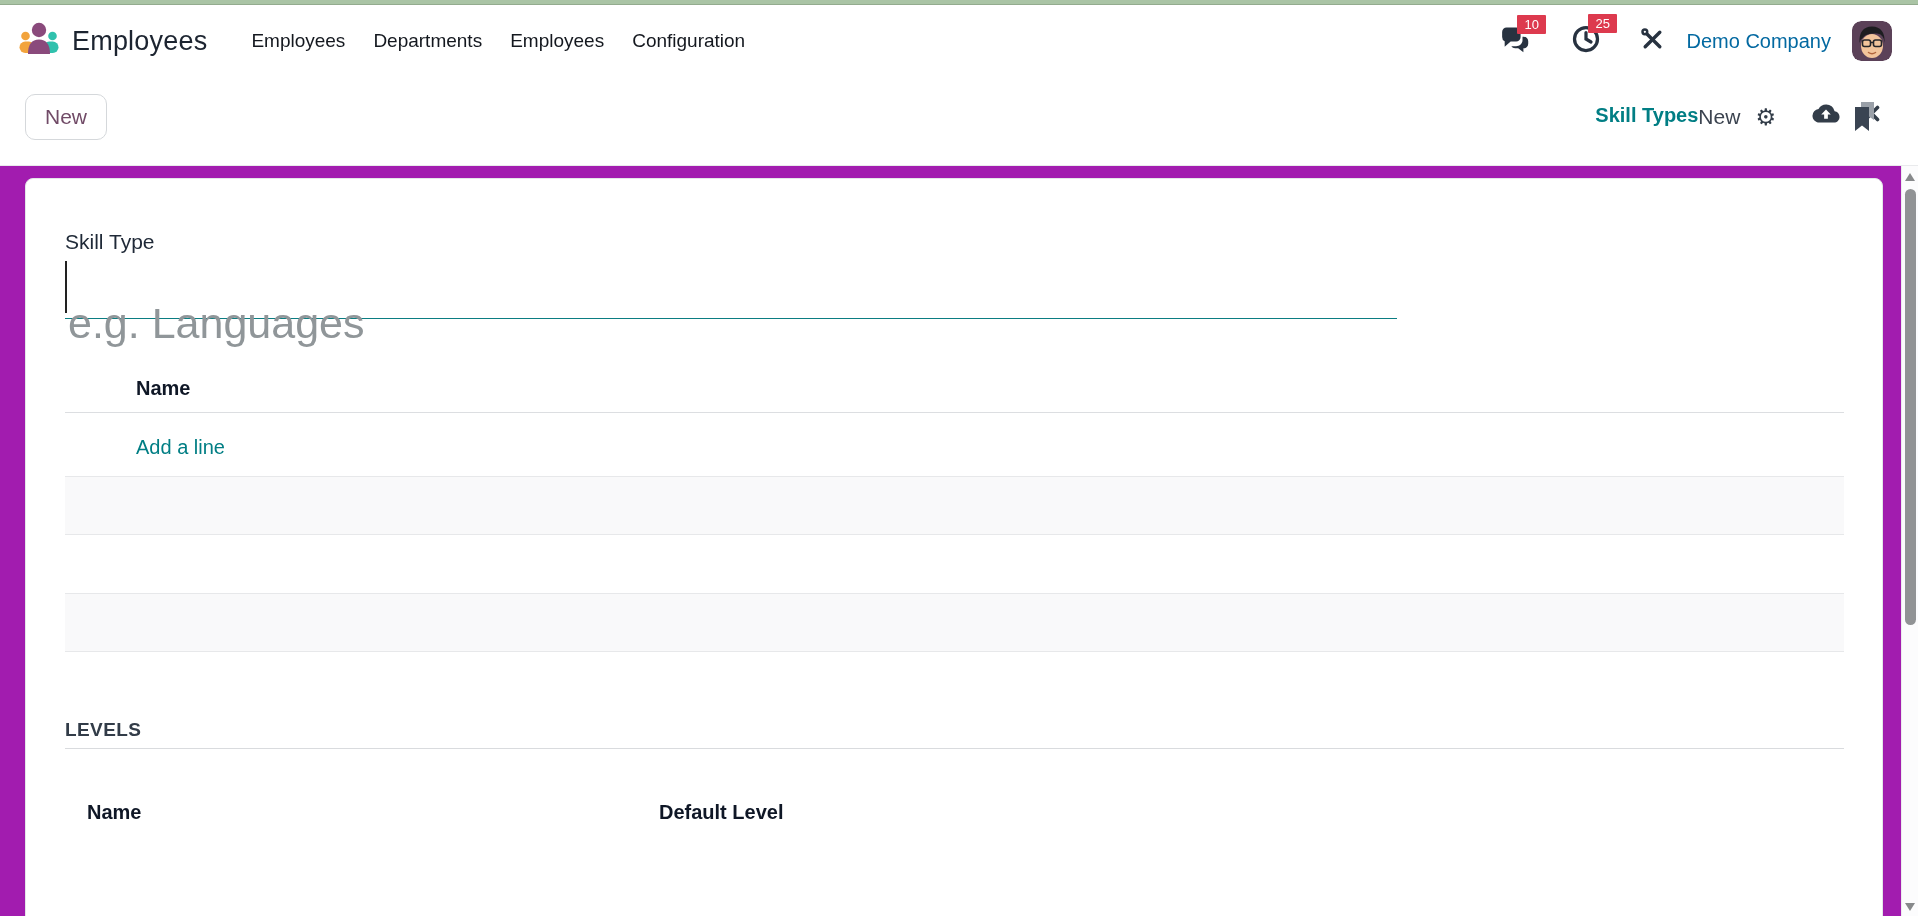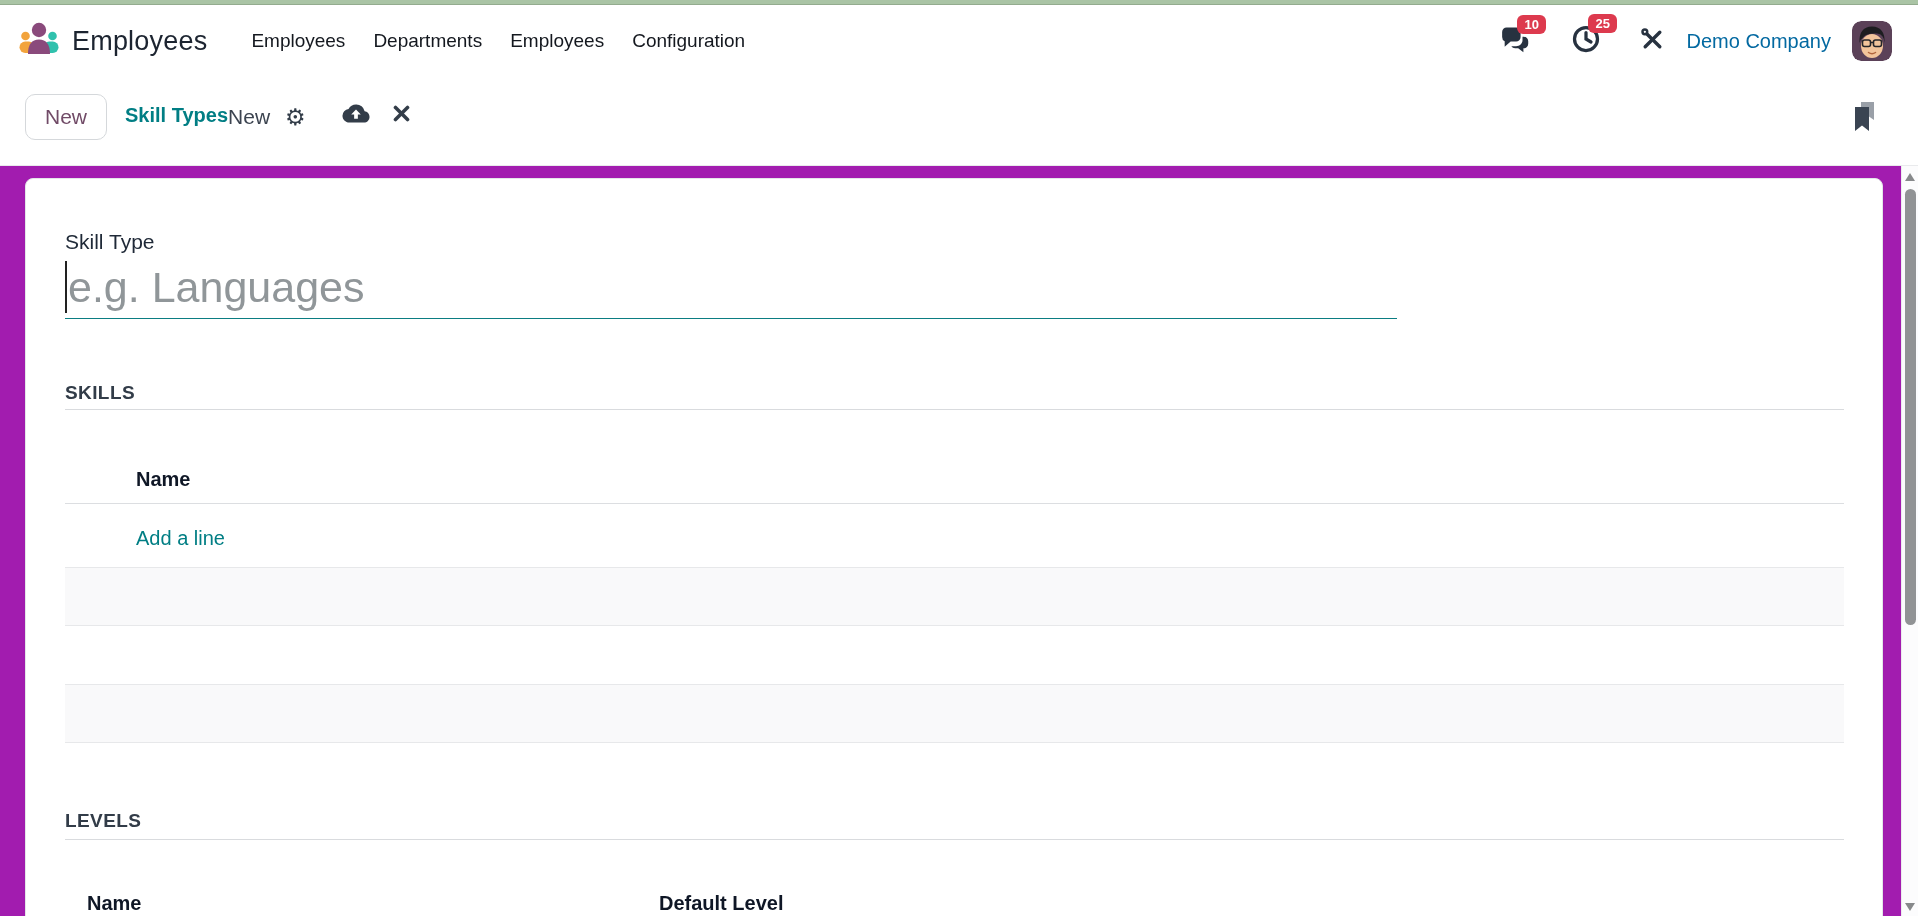--- a/index.html
+++ b/index.html
@@ -11,27 +11,27 @@
 
   
   .navbar { height:72px; background:#fff; display:flex; align-items:center; padding:0 26px 0 19px; }
   .brand { display:flex; align-items:center; cursor:pointer; }
   .brand-name { font-size:27px; font-weight:500; color:#1c2430; margin-left:13px; letter-spacing:.2px; }
   .menu { display:flex; align-items:center; margin-left:30px; }
   .menu-item { font-size:19px; color:#14181f; padding:10px 14px; cursor:pointer; border-radius:6px; }
   .nav-right { margin-left:auto; display:flex; align-items:center; }
   .nav-iconwrap { position:relative; margin-left:40px; cursor:pointer; display:flex; align-items:center; }
   .badge { position:absolute; top:-10px; left:17px; background:#dd3a4e; color:#fff; font-size:13px;
-           font-weight:700; padding:2px 7px; border-radius:6px; line-height:15px; }
+           font-weight:400; padding:2px 7px; border-radius:1px; line-height:15px; }
   .company-name { font-size:20px; color:#0369a1; margin-left:20px; cursor:pointer; white-space:nowrap; }
   .avatar { margin-left:21px; cursor:pointer; border-radius:9px; overflow:hidden; width:40px; height:40px; }
 
   
   .control-panel { height:89px; background:#fff; border-bottom:1px solid #e9eaec;
-                   display:flex; align-items:center; padding:0 38px 8px 25px; position:relative; }
+                   display:flex; align-items:center; padding:0 38px 8px 25px; position:relative;justify-content:space-between; }
   .btn-new { background:#fff; border:1px solid #d5d8db; border-radius:10px; color:#714B67;
              font-size:21px; padding:10px 19px; cursor:pointer; font-family:inherit; }
   .crumbs { margin-left:18px; display:flex; flex-direction:row; justify-content:center; }
   .crumb-parent { color:#017e84; font-size:20px; font-weight:600; text-decoration:none; line-height:24px; cursor:pointer; }
   .crumb-line2 { display:flex; align-items:center; line-height:26px; }
   .crumb-current { color:#3c4450; font-size:21px; }
   .gear-glyph { font-family:"DejaVu Sans", sans-serif; font-size:23px; color:#333d49; margin-left:15px;
                 cursor:pointer; line-height:22px; }
   .icon-btn { cursor:pointer; display:inline-flex; align-items:center; }
   .save-btn { margin-left:36px; }
@@ -41,21 +41,21 @@
   
   .content { position:relative; height:750px; background:#a21caf; }
   .sheet { position:absolute; left:25px; right:35px; top:12px; height:820px; background:#fff;
            border:1px solid #e4e6e9; border-radius:8px; box-shadow:0 1px 2px rgba(0,0,0,.03);
            padding:52px 38px 0 39px; }
 
   .field-label { font-size:21px; color:#1f2937; line-height:21px; display:block; }
   .title-input-wrap { position:relative; margin-top:4px; width:1332px; height:63px;
                       border-bottom:1px solid #0b7d82; }
   .title-input { width:100%; height:100%; border:none; outline:none; font-family:inherit;
-                 font-size:43px; font-weight:300; color:#374151; padding-left:3px; background:transparent; }
+                 font-size:43px; font-weight:300; color:#374151; padding-left:3px; background:transparent;margin-top:36px; }
   .title-input::placeholder { color:#909699; opacity:1; }
   .caret { position:absolute; left:0; bottom:5px; width:2px; height:52px; background:#222; }
 
   .section-title { margin-top:64px; font-size:19px; font-weight:700; color:#323c48;
                    letter-spacing:.4px; line-height:19px; padding-bottom:7px; border-bottom:1px solid #d9dbde; }
   .section-title.levels { margin-top:68px; padding-bottom:9px; }
 
   .skills-header { margin-top:59px; font-size:20px; font-weight:700; color:#0f1726; line-height:20px;
                    padding-left:71px; padding-bottom:14px; border-bottom:1px solid #dcdee1; cursor:pointer; }
   .add-line-row { padding:23px 0 17px 71px; }
@@ -187,21 +187,20 @@
 
 <div class="content">
   <div class="sheet">
 
     <label class="field-label">Skill Type</label>
     <div class="title-input-wrap">
       <input class="title-input" type="text" placeholder="e.g. Languages" style="">
       <span class="caret"></span>
     </div>
 
-    <div class="section-title">SKILLS</div>
 
     <div class="skills-header">Name</div>
     <div class="add-line-row">
       <a class="add-line">Add a line</a>
     </div>
     <div class="stripe gray"></div>
     <div class="stripe white"></div>
     <div class="stripe gray"></div>
 
     <div class="section-title levels">LEVELS</div>

